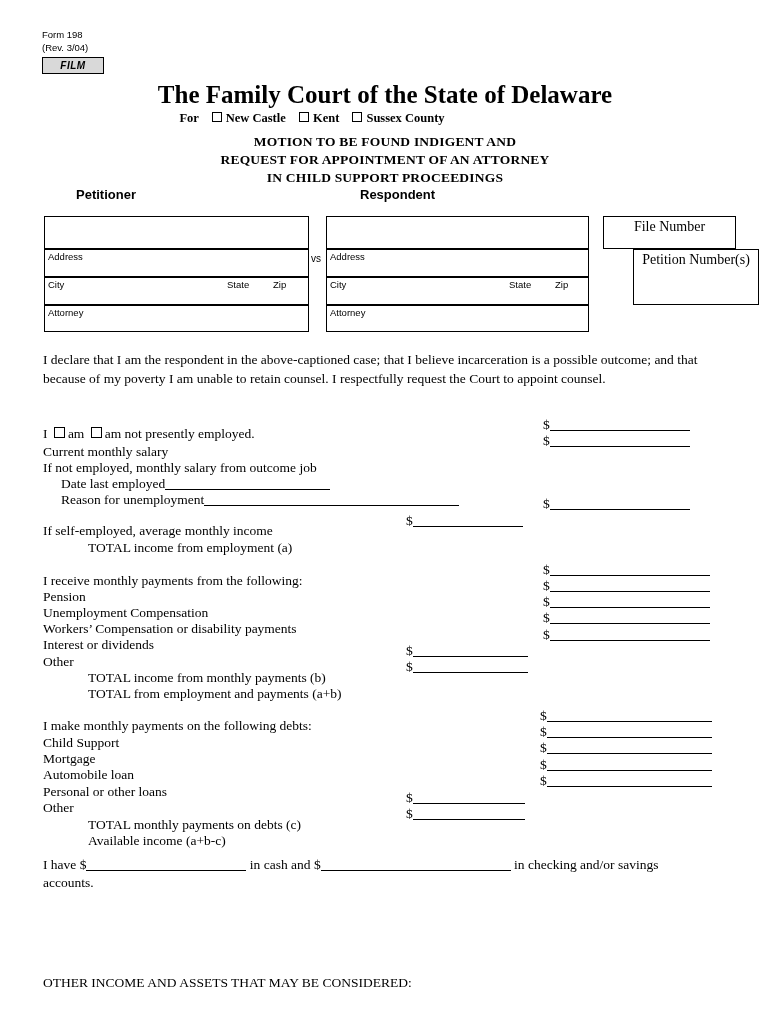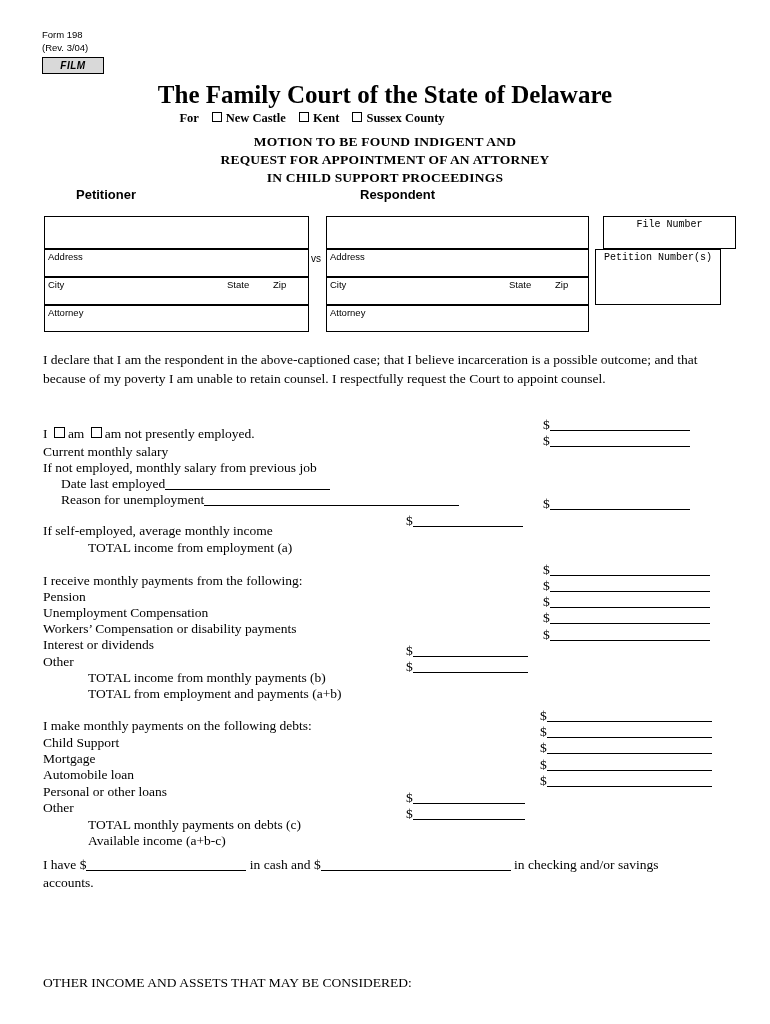--- a/index.html
+++ b/index.html
@@ -123,28 +123,28 @@
 
   .vs {
     position: absolute;
     left: 311px;
     top: 253px;
     font-family: "Liberation Sans", sans-serif;
     font-size: 10px;
   }
 
   .file-num  { left: 603px; top: 216px; width: 133px; height: 33px; }
-  .pet-num   { left: 595px; top: 249px; width: 126px; height: 56px; }
+  .pet-num   { left: 633px; top: 249px; width: 126px; height: 56px; }
   .file-num .ctr, .pet-num .ctr {
     position: absolute;
     left: 0; top: 2px;
     width: 100%;
     text-align: center;
-    font-family: Liberation Mono, monospace;
-    font-size: 10px;
+    font-family: Liberation Serif, serif;
+    font-size: 14px;
   }
 
   
   .para {
     position: absolute;
     left: 43px;
     width: 690px;
     font-size: 13.5px;
     line-height: 19px;
   }
@@ -260,21 +260,21 @@
     <span>I</span>
     <span class="cb-inline"></span><span>am</span>
     <span class="cb-inline"></span><span>am not presently employed.</span>
   </div>
 
   <div class="row" style="top:417px;">Current monthly salary</div>
   <div class="dollar" style="left:543px; top:417px;">
     <span>$</span><span class="uline" style="width:140px;"></span>
   </div>
 
-  <div class="row" style="top:433px;">If not employed, monthly salary from previous job</div>
+  <div class="row" style="top:433px;">If not employed, monthly salary from outcome job</div>
   <div class="dollar" style="left:543px; top:433px;">
     <span>$</span><span class="uline" style="width:140px;"></span>
   </div>
 
   <div class="row indent1" style="top:449px;">
     <span>Date last employed</span><span class="uline" style="width:165px;"></span>
   </div>
   <div class="row indent1" style="top:465px;">
     <span>Reason for unemployment</span><span class="uline" style="width:255px;"></span>
   </div>

